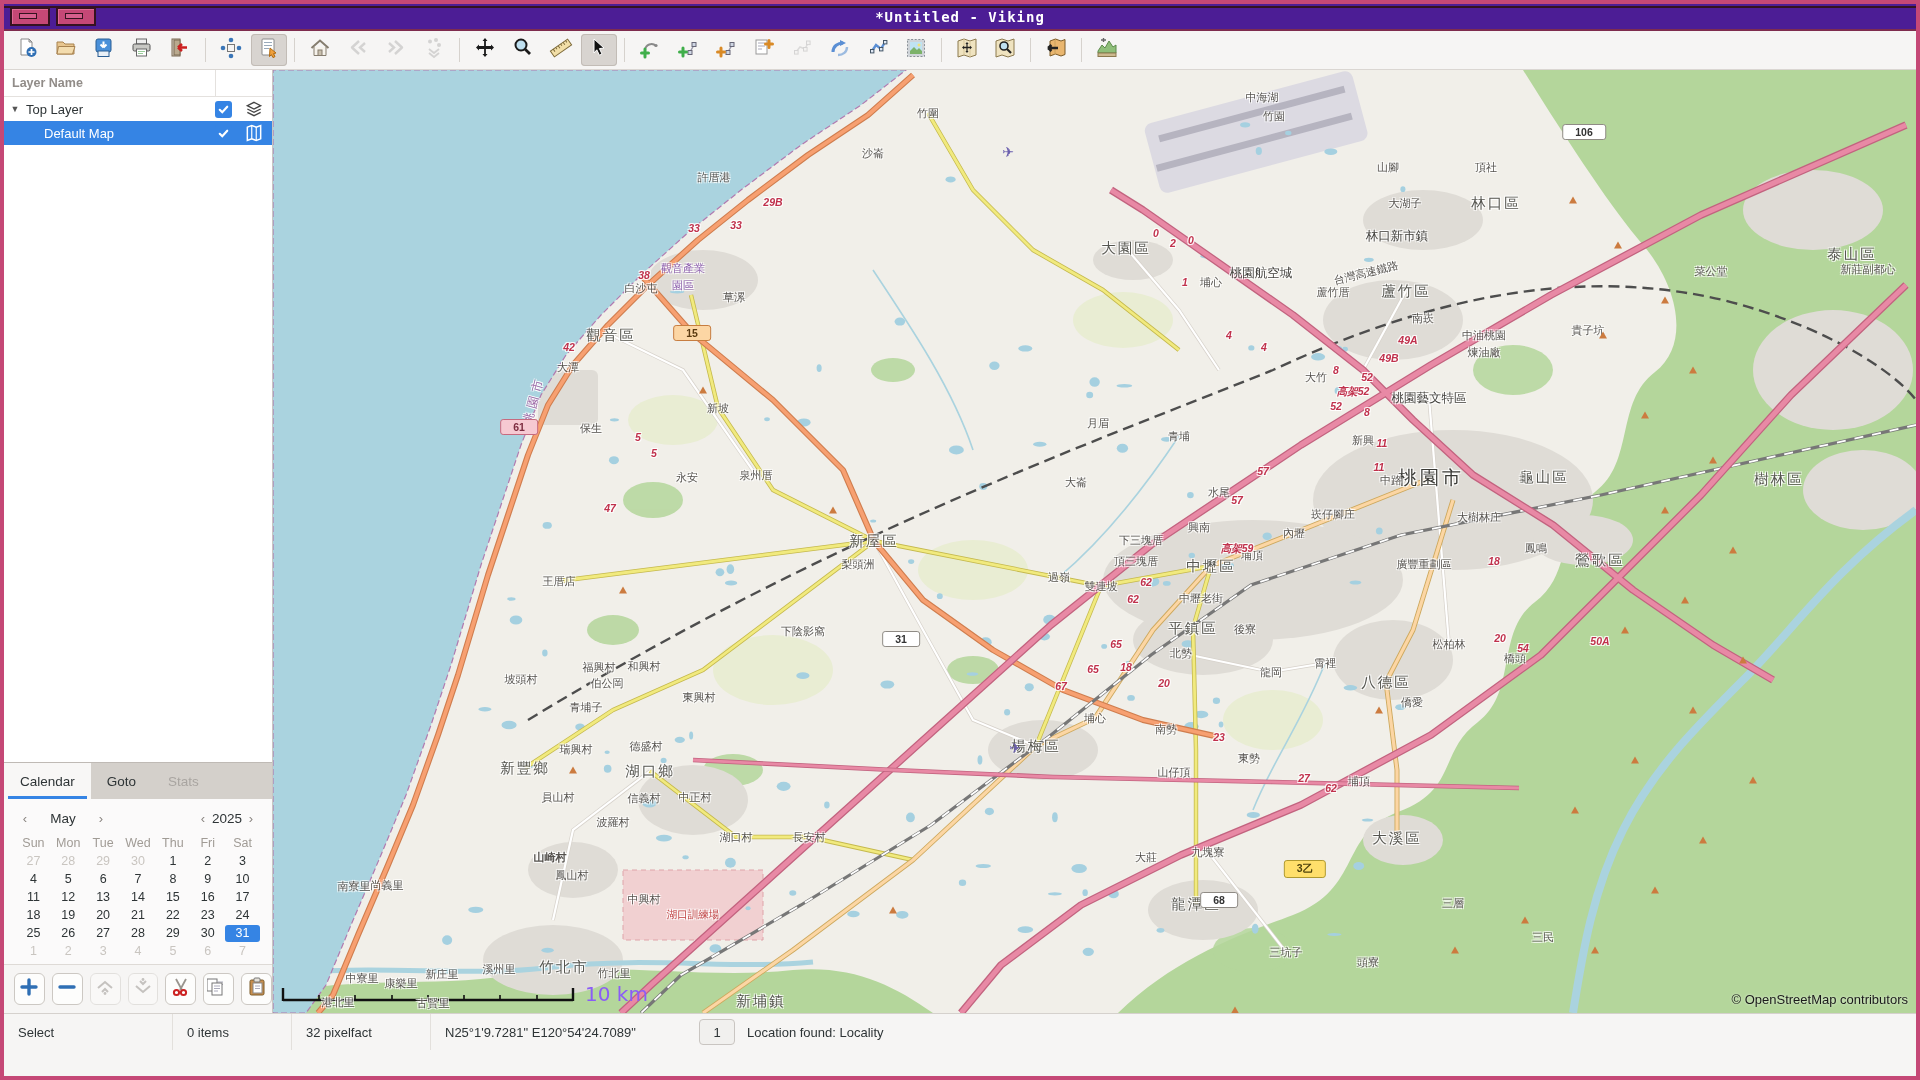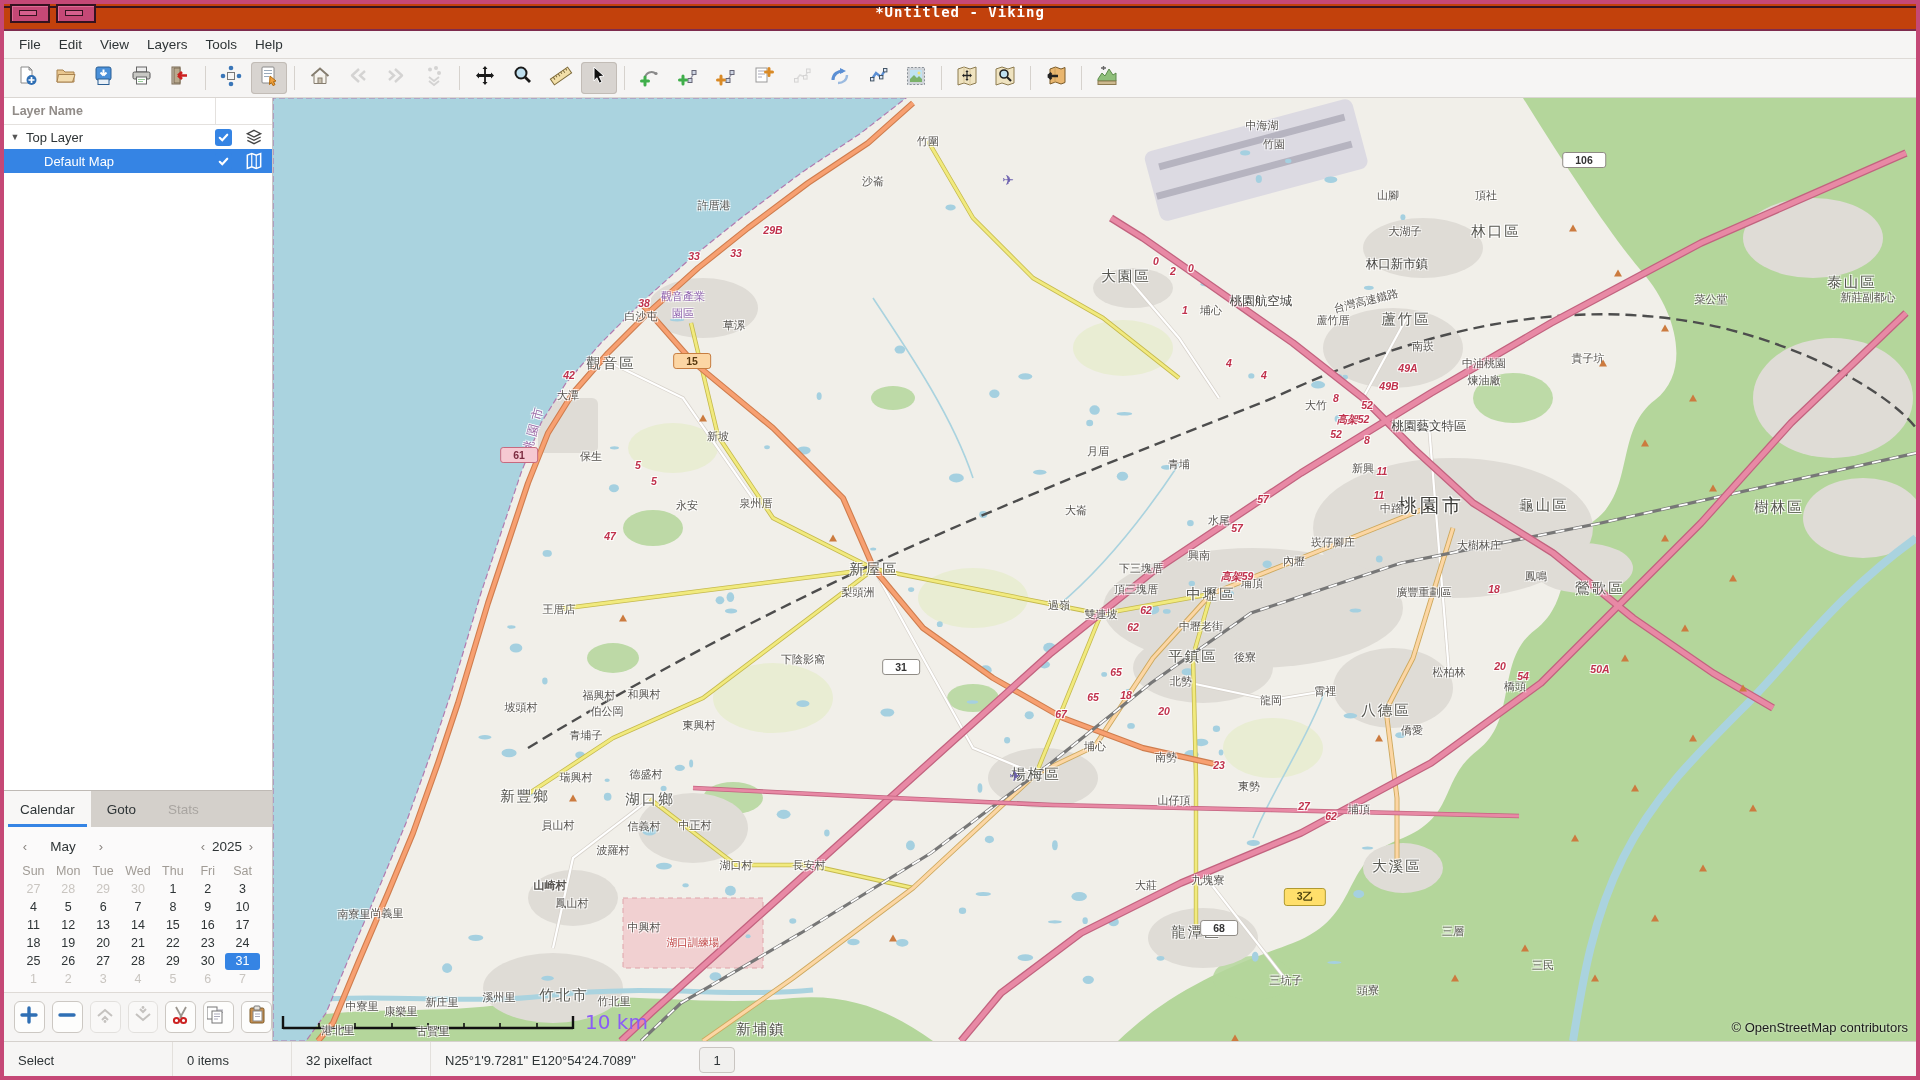--- a/index.html
+++ b/index.html
@@ -1,18 +1,18 @@
 <!DOCTYPE html>
 <html><head>
 <meta charset="utf-8">
 <style>
   html,body{margin:0;padding:0;background:#555;font-family:"Liberation Sans","DejaVu Sans",sans-serif;}
   .window{position:relative;width:1920px;height:1080px;background:#f6f5f4;border:4px solid #c54876;outline:1px solid #2e0f1f;box-sizing:border-box;overflow:hidden;}
   
-  .titlebar{position:relative;height:25px;background:#c2410c;border-bottom:2px solid #7e2c4e;display:flex;}
+  .titlebar{position:relative;height:25px;background:#4c1d95;border-bottom:2px solid #7e2c4e;display:flex;align-items:center;}
   .titlebar:before{content:"";position:absolute;left:0;right:0;top:2px;height:2px;background:#35121f;}
   .tb-btn{width:36px;height:15px;margin-left:6px;background:#c54876;border:2px solid #35121f;box-shadow:inset 1px 1px 0 #e06a96;position:relative;}
   .tb-btn i{position:absolute;left:7px;top:4px;width:16px;height:4px;border:1px solid #35121f;background:#d65f8d;display:block;}
   .title-text{position:absolute;left:0;right:0;text-align:center;color:#fff;font-family:"DejaVu Sans Mono","Liberation Mono",monospace;font-size:14px;font-weight:bold;letter-spacing:1px;}
   
   .menubar{height:27px;display:flex;align-items:center;background:#f6f5f4;border-bottom:1px solid #dedad6;padding-left:6px;}
   .menu-item{padding:3px 9px;font-size:13.5px;color:#2e3436;border-radius:3px;}
   
   .toolbar{height:38px;display:flex;align-items:center;background:#f6f5f4;padding-left:6px;gap:2px;}
   .tbtn{width:36px;height:32px;display:flex;align-items:center;justify-content:center;border-radius:4px;}
@@ -88,28 +88,20 @@
   <div class="titlebar">
     <div class="tb-btn">
         <i></i>
       </div>
     <div class="tb-btn">
         <i></i>
       </div>
     <div class="title-text">*Untitled - Viking</div>
   </div>
 
-  <div class="menubar">
-      <span class="menu-item">File</span>
-      <span class="menu-item">Edit</span>
-      <span class="menu-item">View</span>
-      <span class="menu-item">Layers</span>
-      <span class="menu-item">Tools</span>
-      <span class="menu-item">Help</span>
-    </div>
 
   <div class="toolbar">
       <div class="tbtn">
         <span><svg width="24" height="24" viewBox="0 0 24 24">
             <path d="M5,3h8l3,3v13H5z" fill="#fff" stroke="#8a8a8a"></path>
             <path d="M13,3l3,3h-3z" fill="#ddd" stroke="#8a8a8a"></path>
             <circle cx="15.5" cy="16" r="5" fill="#2f6fb4"></circle>
             <path d="M15.5,13v6M12.5,16h6" stroke="#fff" stroke-width="1.7"></path>
           </svg></span>
       </div>
@@ -925,15 +917,16 @@
         </div>
     </div>
   </div>
 
   <div class="statusbar">
     <div class="scell" style="width:140px;">Select</div>
     <div class="scell" style="width:90px;">0 items</div>
     <div class="scell" style="width:110px;">32 pixelfact</div>
     <div class="scell nob" style="width:230px;">N25°1'9.7281" E120°54'24.7089"</div>
     <div class="slevel">1</div>
+    <div class="smsg">Location found: Locality</div>
   </div>
 
 </div>
 
 </body></html>

